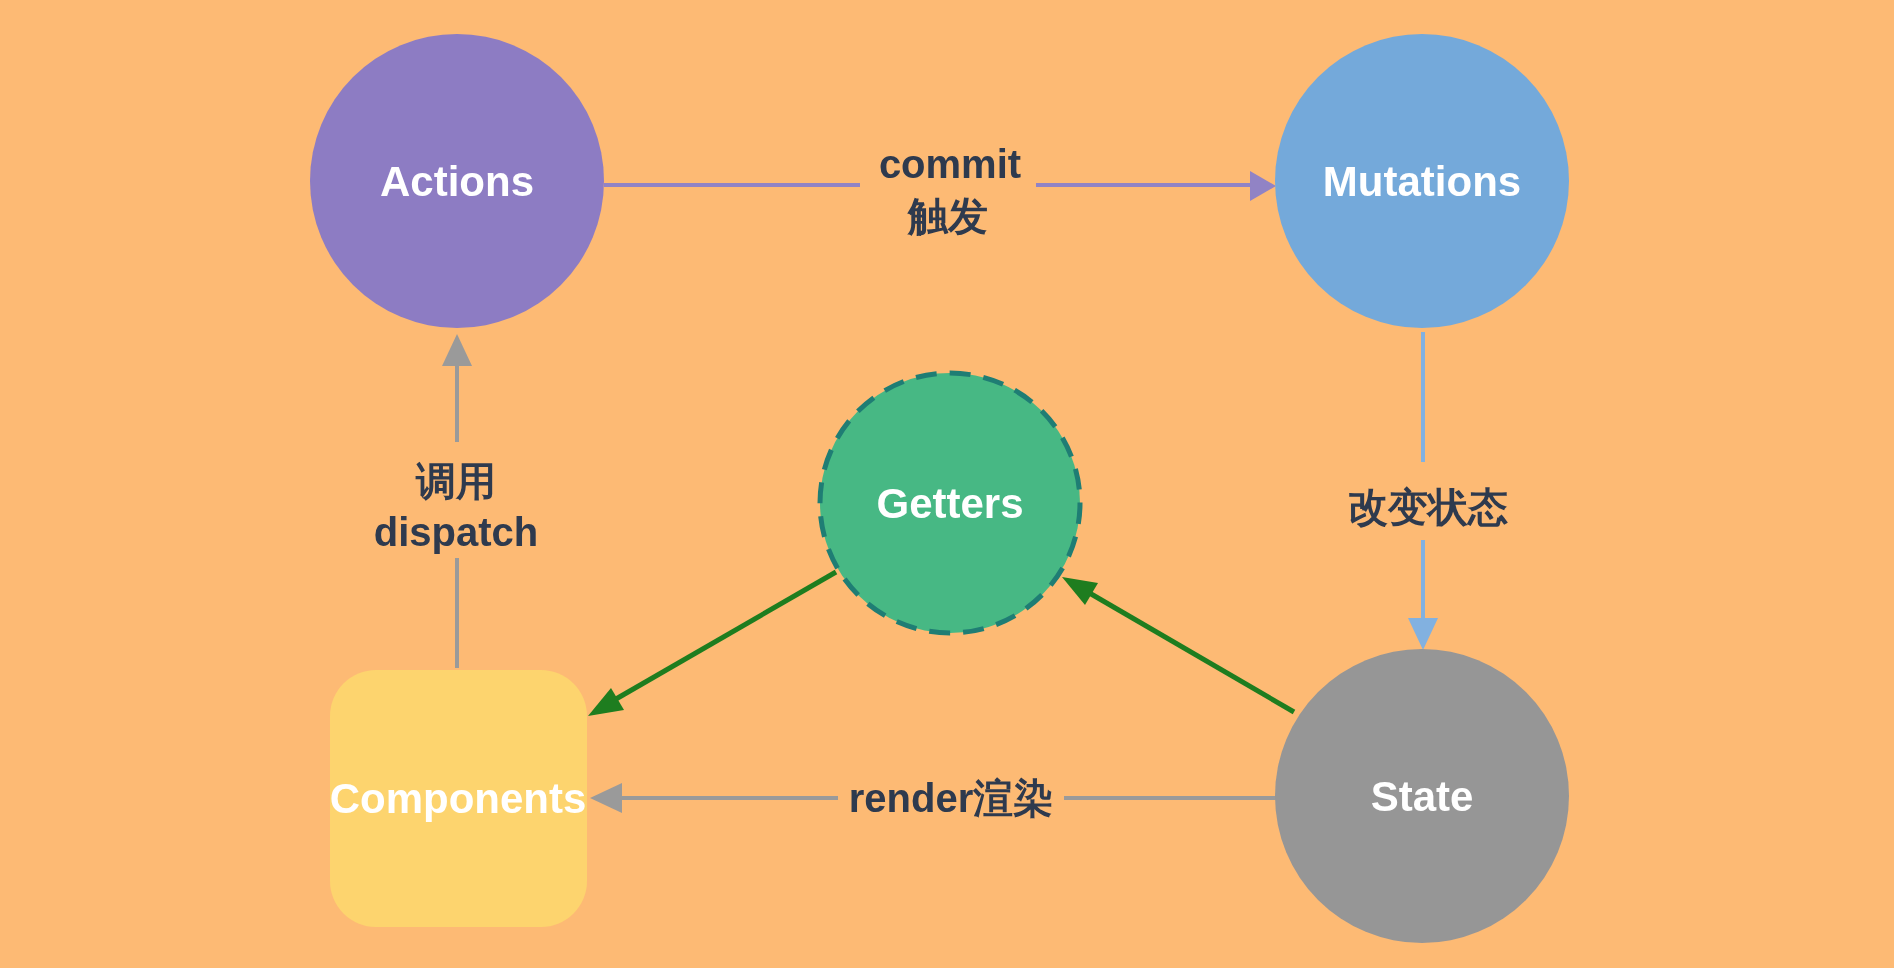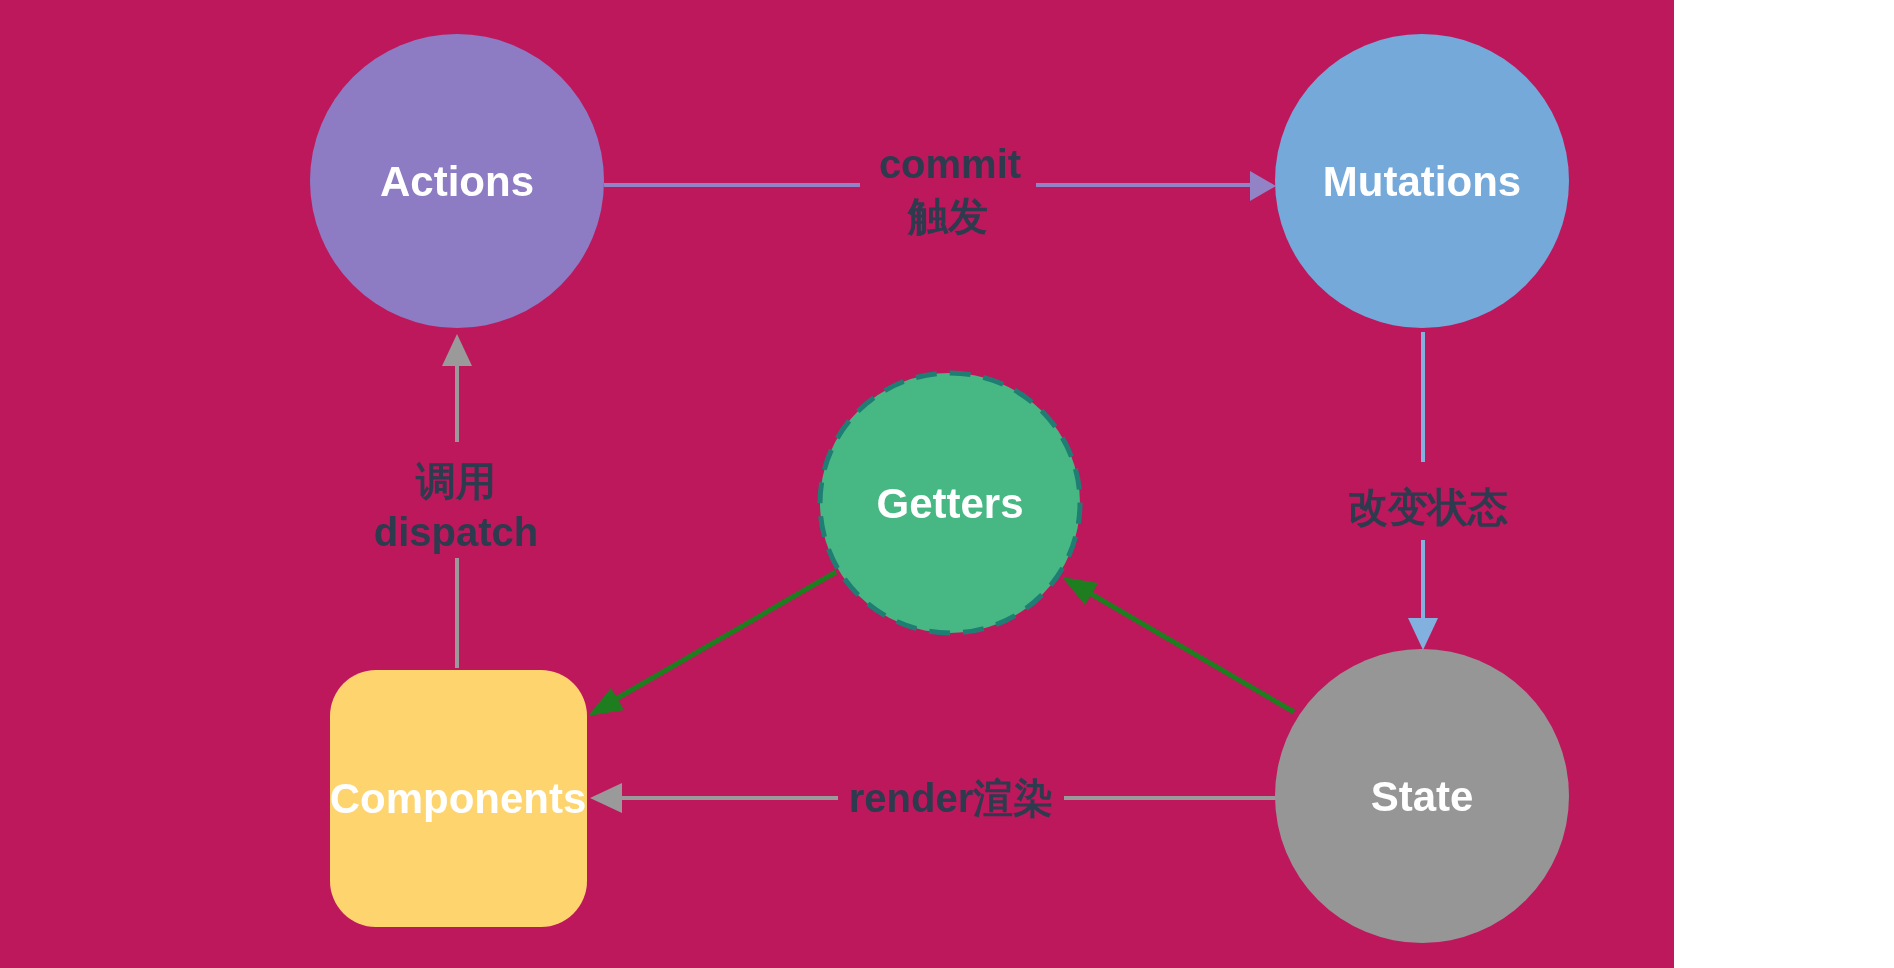--- a/index.html
+++ b/index.html
@@ -2,23 +2,23 @@
 <html><head>
 <meta charset="utf-8">
 <style>
   html, body {
     margin: 0;
     padding: 0;
     background: #ffffff;
   }
   .stage {
     position: relative;
-    width: 1674px;
+    width: 1894px;
     height: 968px;
-    background: #be185d;
+    background: #fdba74;
     overflow: hidden;
     font-family: "Liberation Sans", "DejaVu Sans", sans-serif;
   }
   svg { display: block; }
   .node-label {
     font-family: "Liberation Sans", "DejaVu Sans", sans-serif;
     font-size: 42px;
     font-weight: bold;
     text-anchor: middle;
   }

